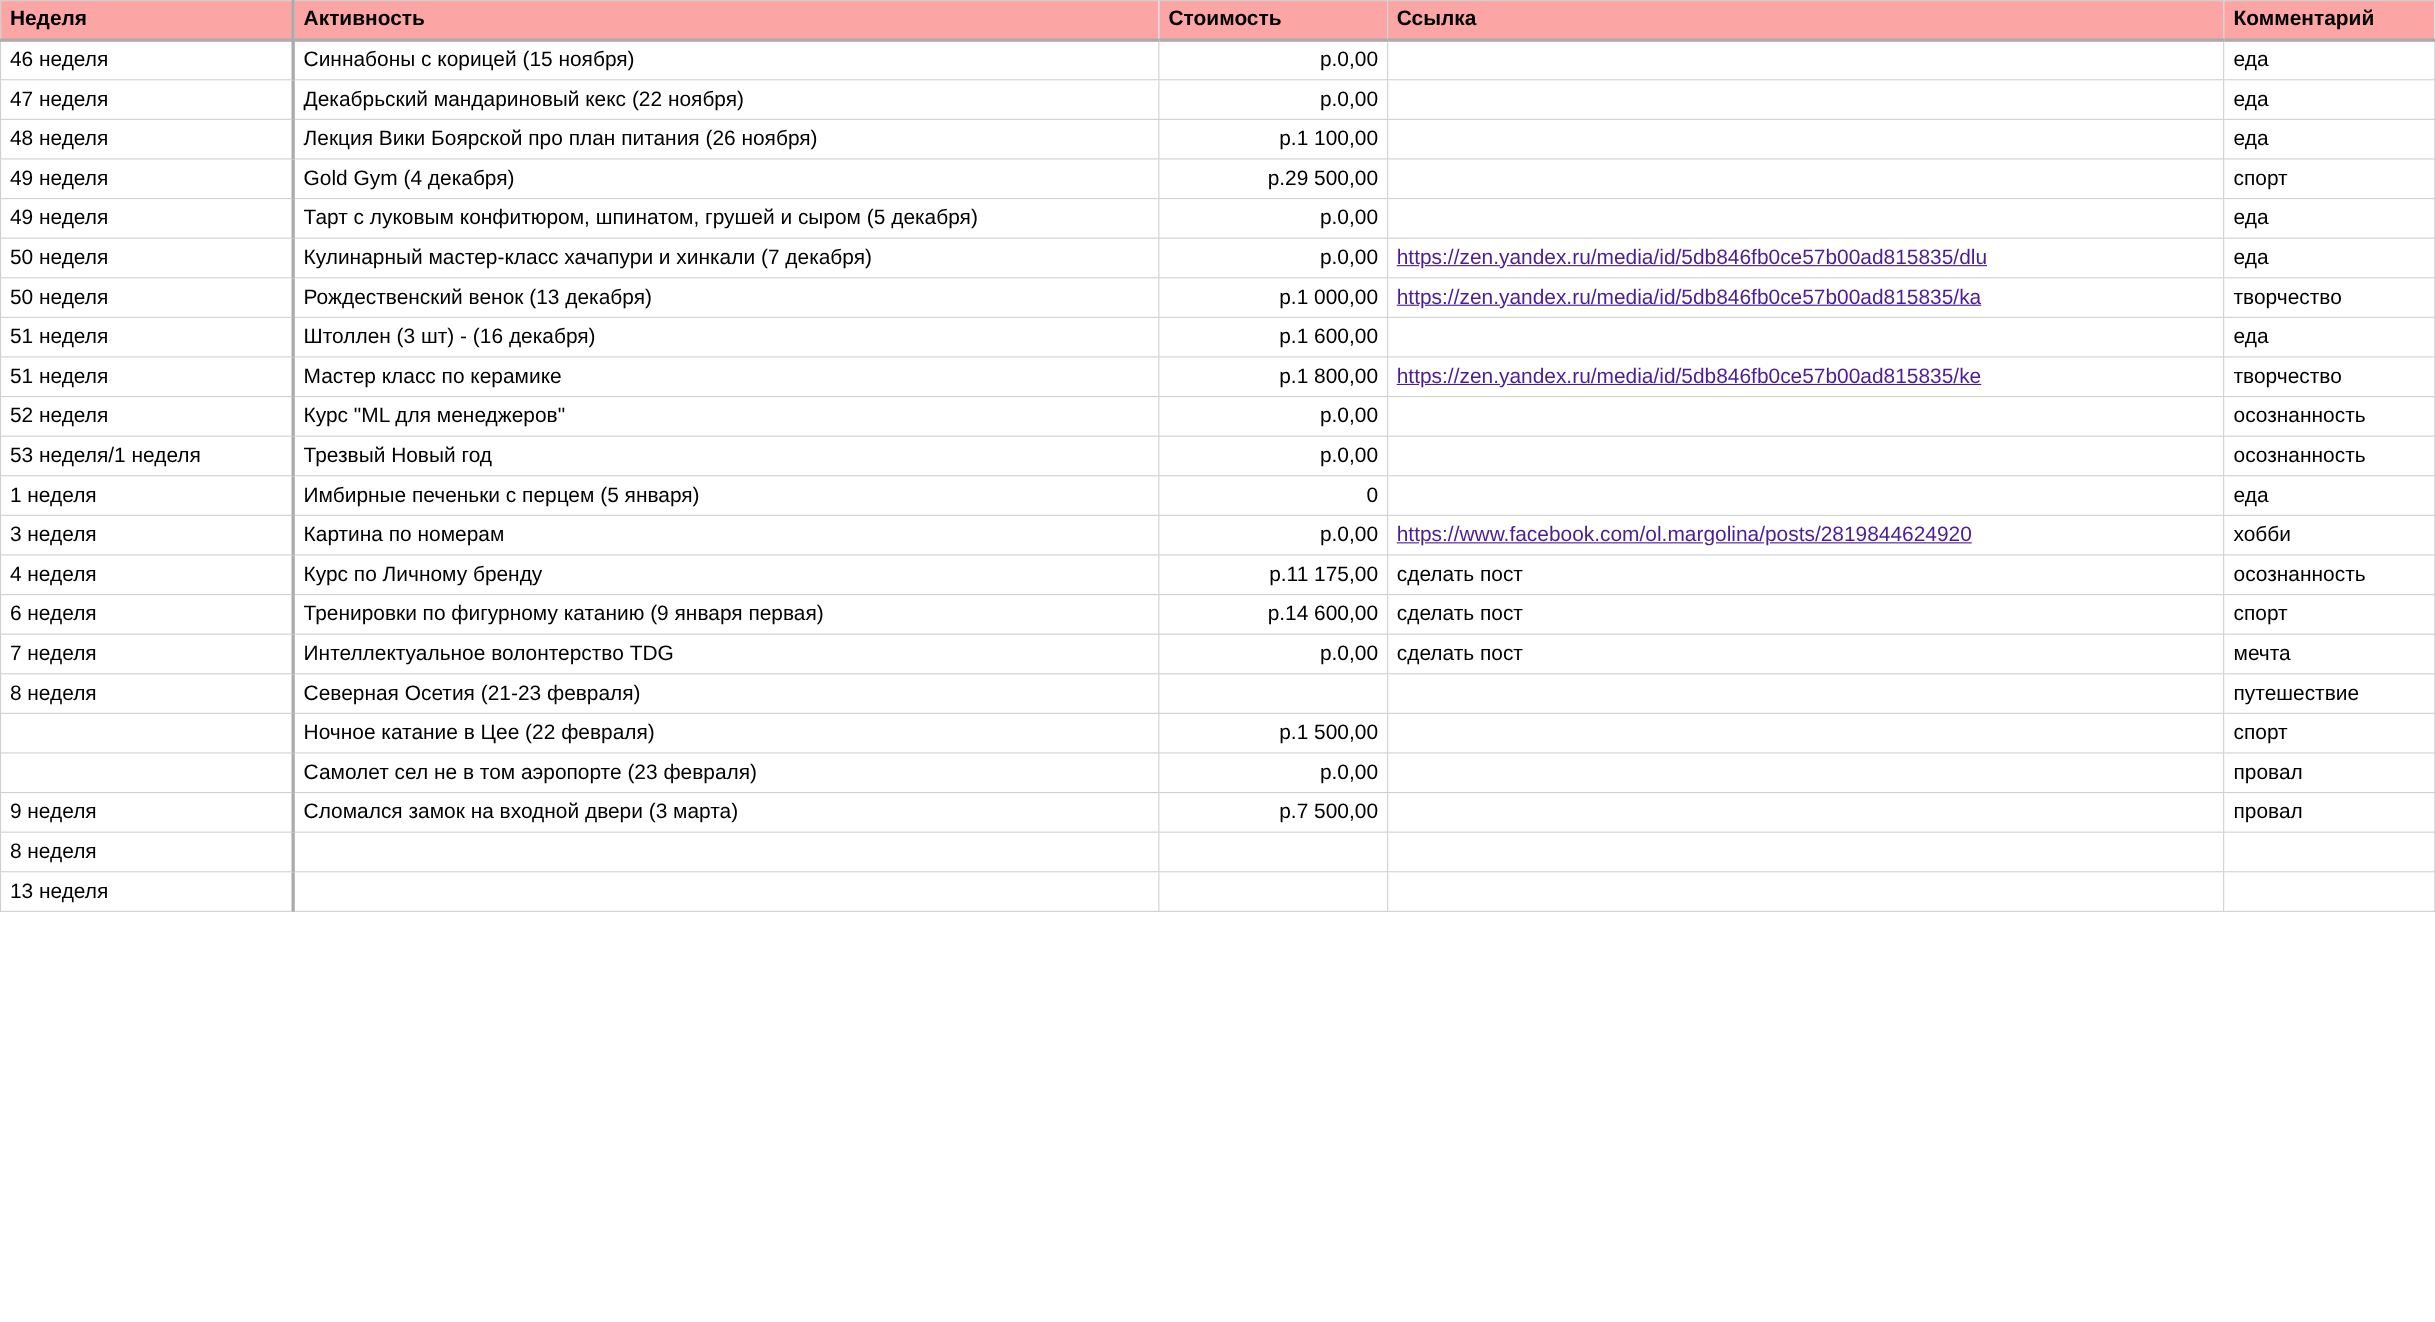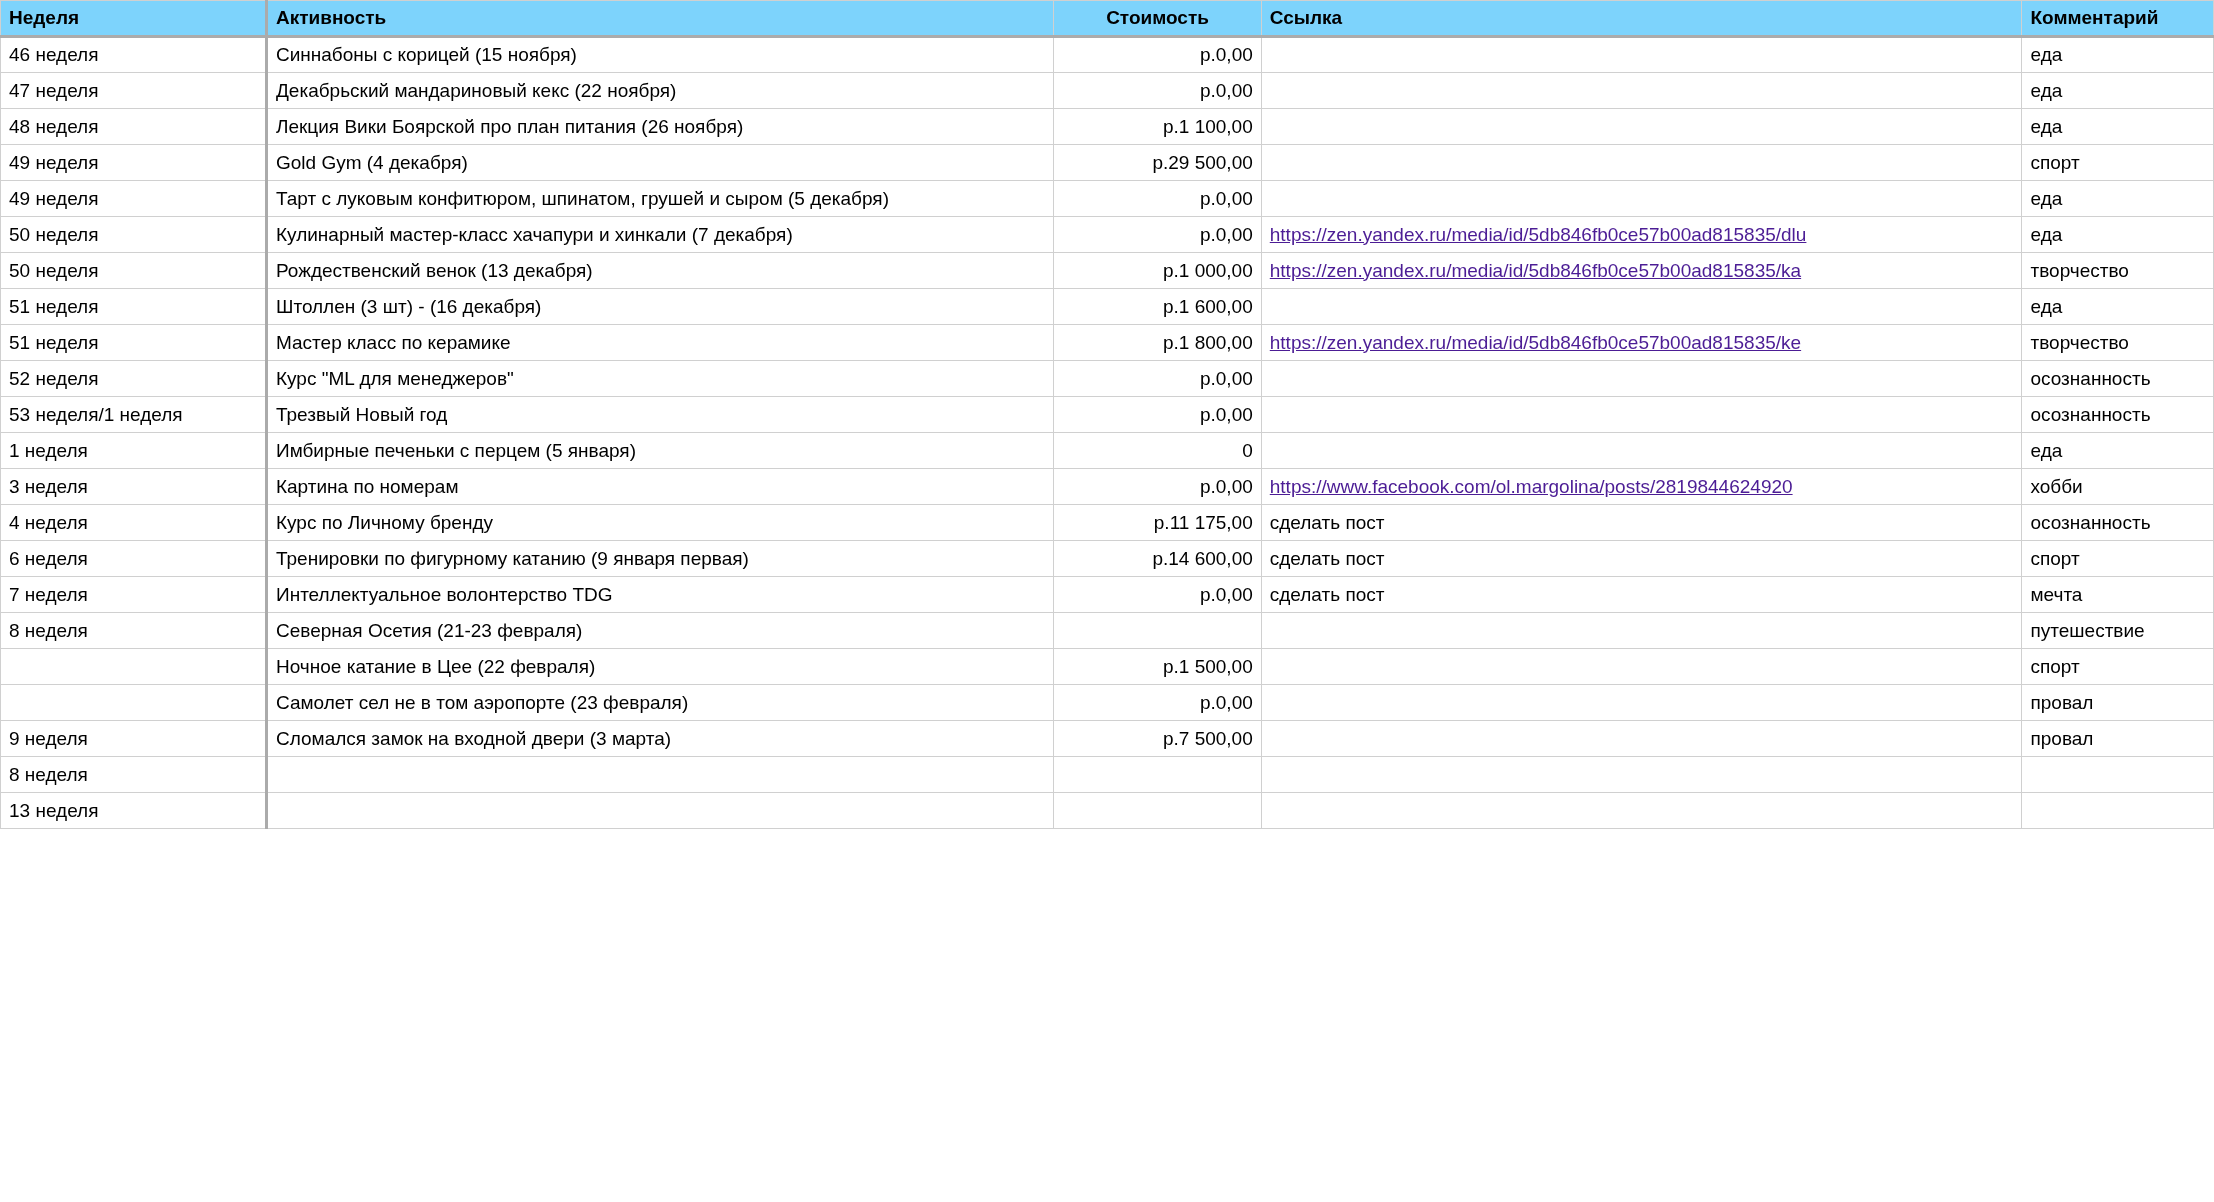--- a/index.html
+++ b/index.html
@@ -19,26 +19,26 @@
       padding: 6px 8px;
       text-align: left;
       overflow: hidden;
       white-space: nowrap;
       text-overflow: clip;
       height: 36px;
       vertical-align: middle;
     }
     th {
       font-weight: bold;
-      background: #7dd3fc;
+      background: #fca5a5;
       border-bottom: 3px solid #ababab;
     }
     .col-week { width: 250px; }
     .col-activity { width: 740px; }
-    .col-cost { width: 195px; text-align: center; }
+    .col-cost { width: 195px; text-align: left; }
     .col-link { width: 715px; }
     .col-comment { width: 180px; }
     td.col-cost { text-align: right; }
     a.link {
       color: #4c1d95;
       text-decoration: underline;
       cursor: pointer;
     }
     .week-divider {
       border-right: 3px solid #ababab;

